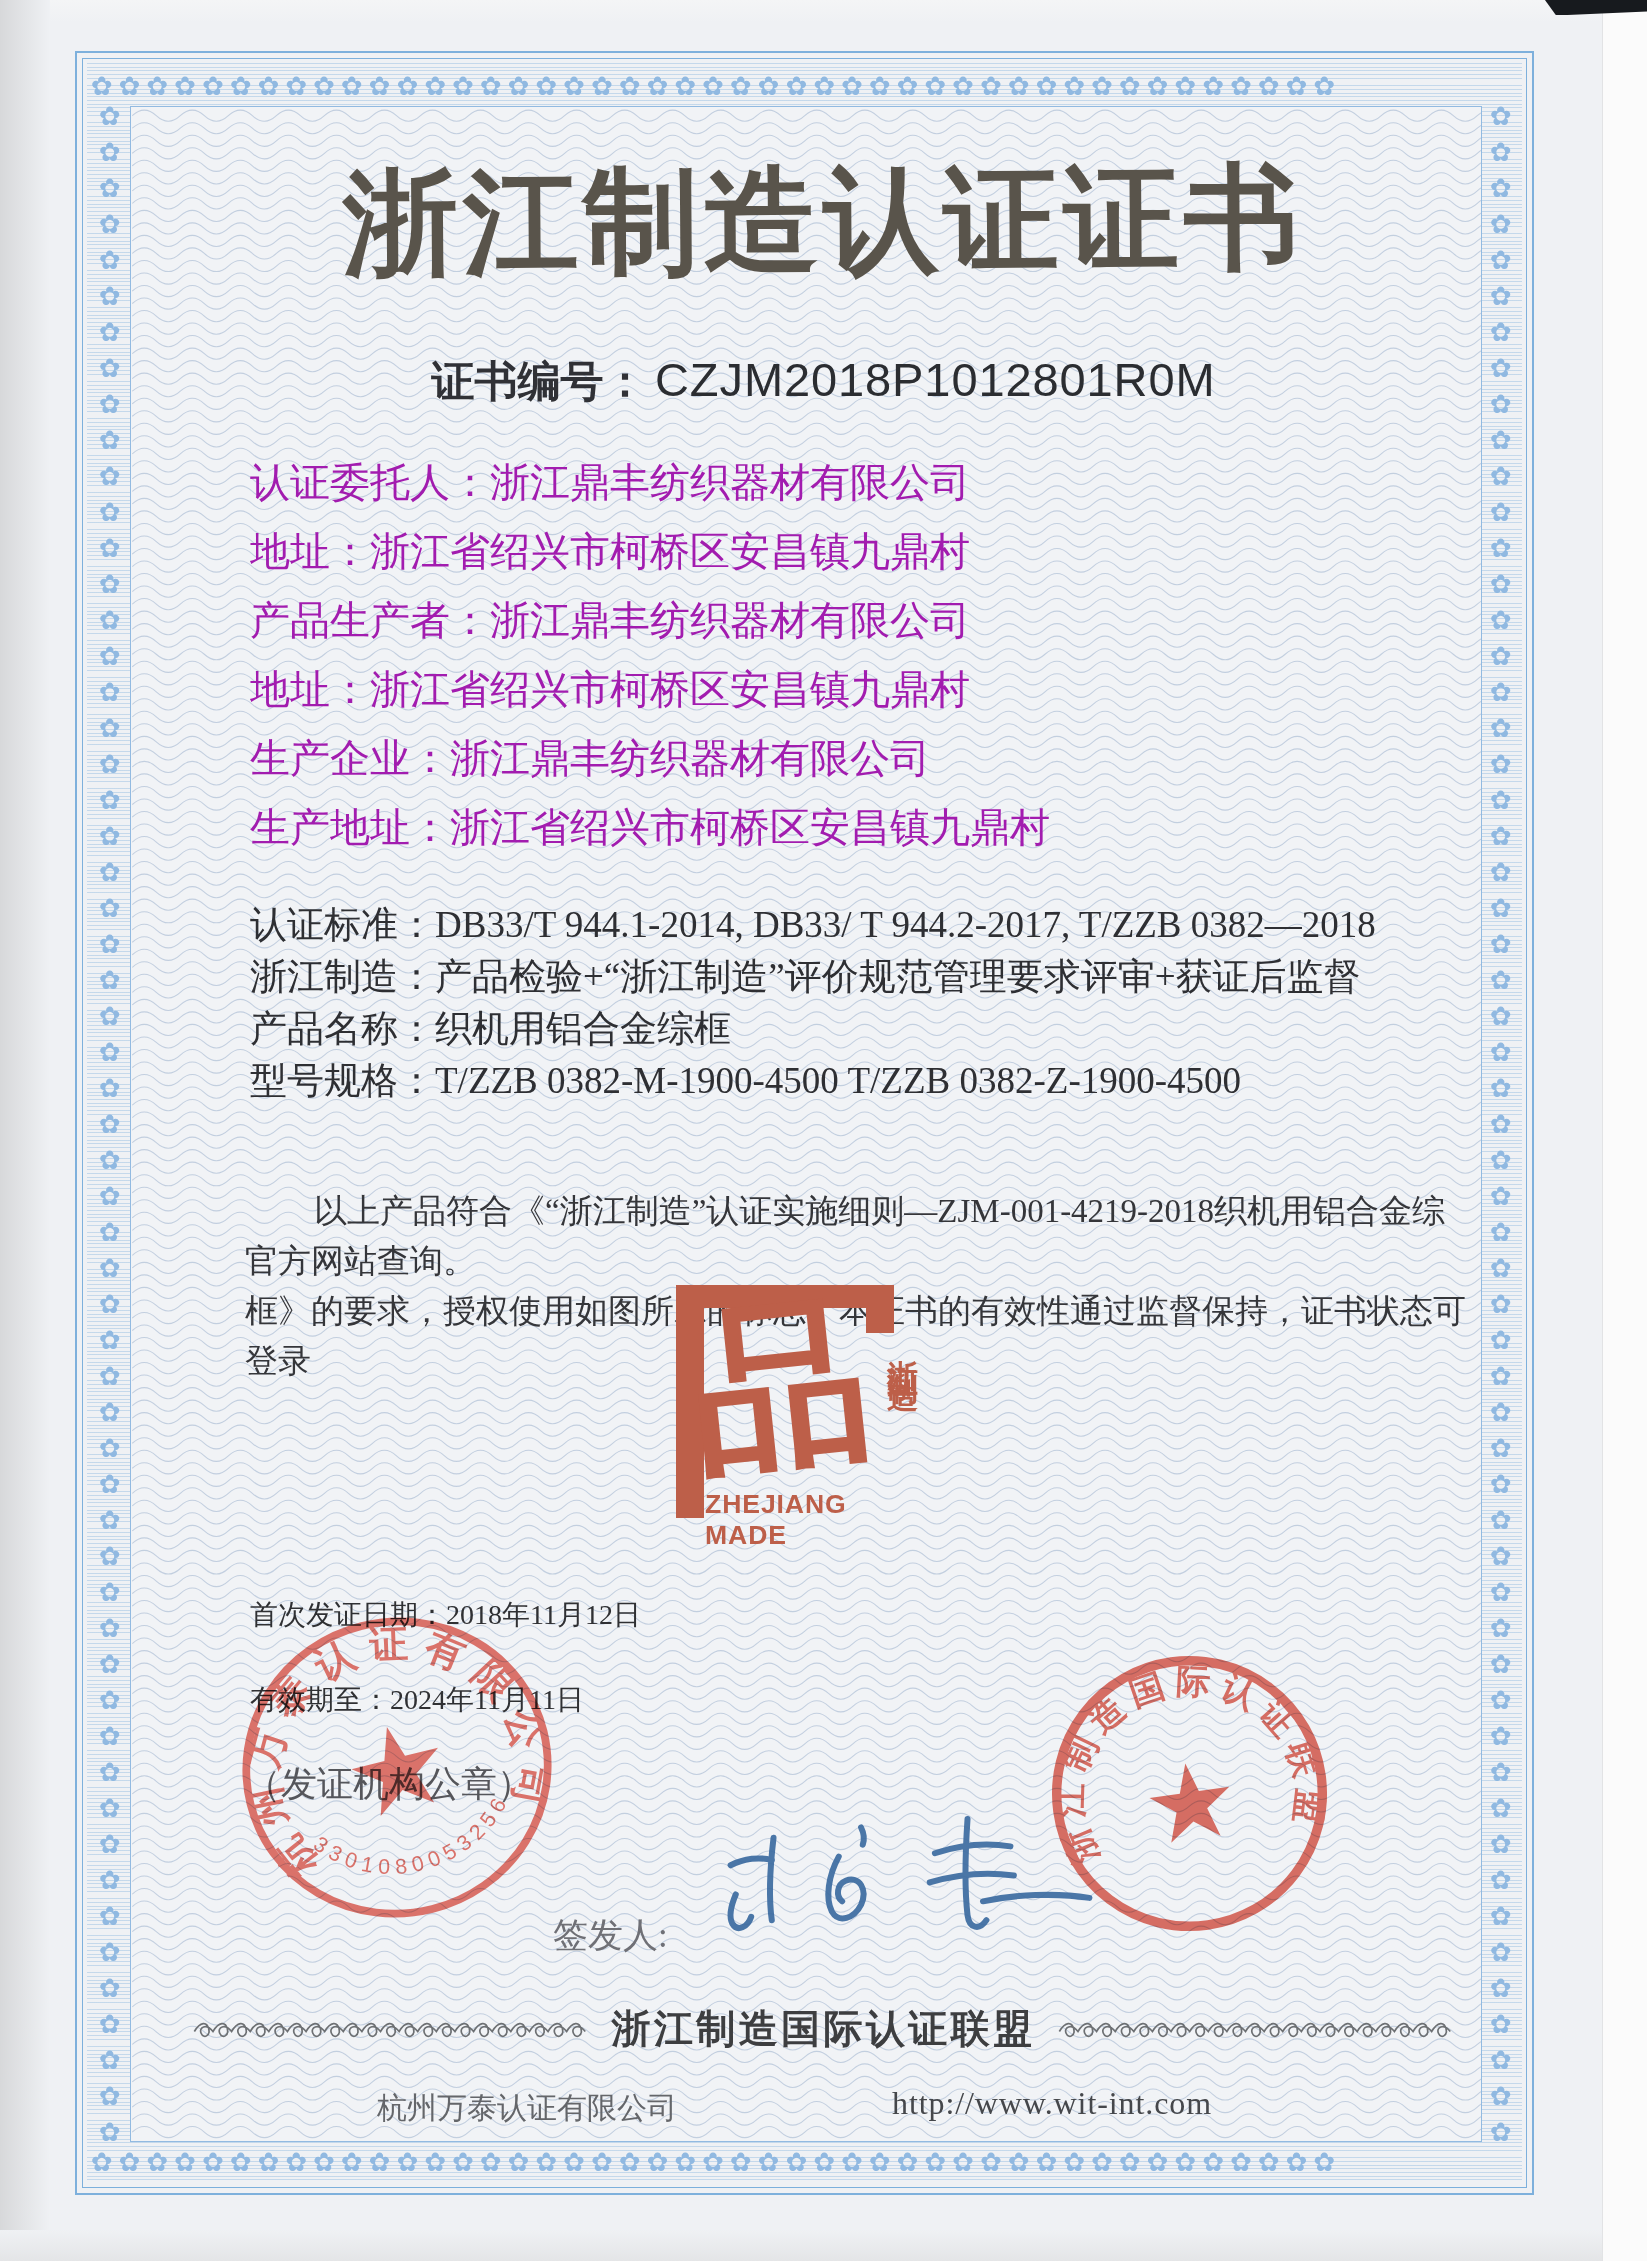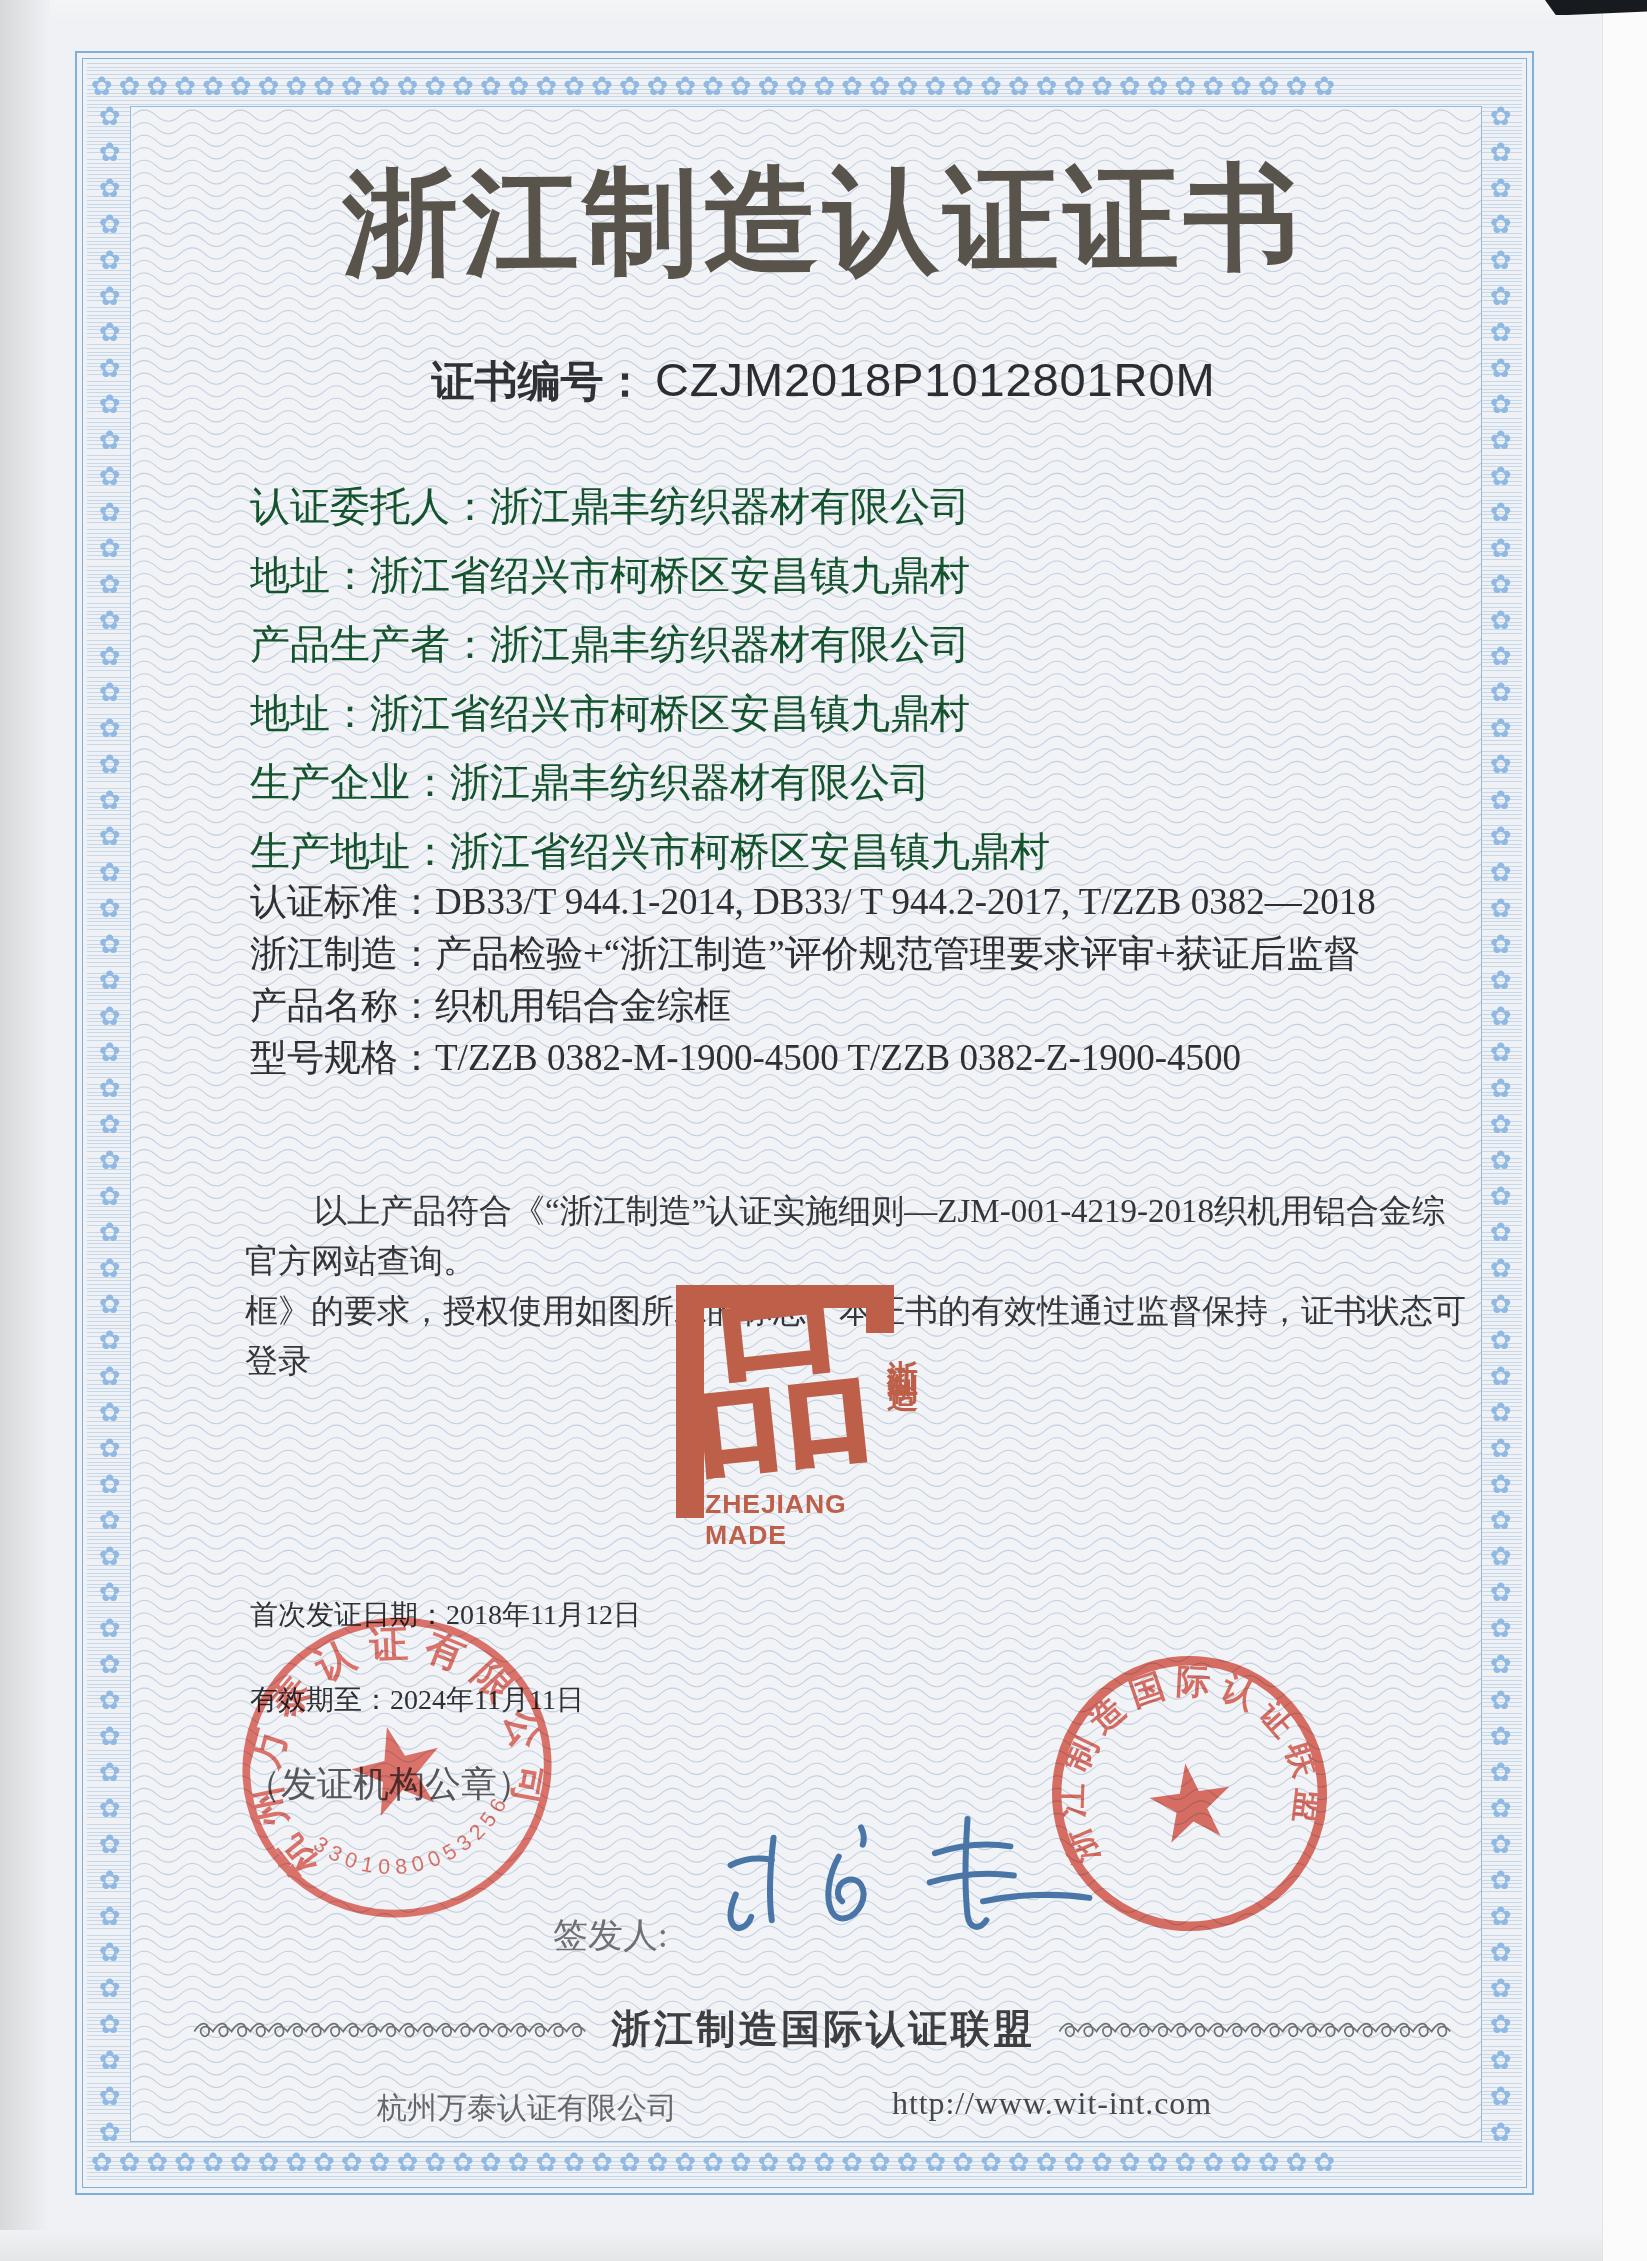--- a/index.html
+++ b/index.html
@@ -26,22 +26,22 @@
   .lace.v{width:34px;writing-mode:vertical-rl;text-orientation:upright;line-height:34px;}
   
   .guilloche path{fill:none;stroke:#b7c5da;stroke-width:1.2;opacity:.8;}
   
   .title{left:0;top:144px;width:1647px;text-align:center;font-size:115px;font-weight:bold;
          letter-spacing:5.1px;color:#59544b;transform:rotate(-.4deg);}
   .certline{left:0;top:352px;width:1647px;display:flex;justify-content:center;align-items:baseline;gap:8.6px;}
   .certline .lab{font-size:43px;font-weight:bold;color:#303136;}
   .certline .num{font-size:47px;font-family:"Liberation Sans","DejaVu Sans",sans-serif;
                  color:#2b2d31;letter-spacing:0.9px;}
-  .fields{left:250px;top:472px;width:1201px;font-size:40px;line-height:69px;color:#14532d;}
-  .specs{left:250px;top:876px;width:1218px;font-size:37px;line-height:52px;color:#2e2f33;}
+  .fields{left:250px;top:448px;width:1201px;font-size:40px;line-height:69px;color:#a21caf;}
+  .specs{left:250px;top:899px;width:1218px;font-size:37px;line-height:52px;color:#2e2f33;}
   .statement{left:245px;top:1139px;width:1222px;font-size:33px;line-height:50px;color:#35363a;margin-top:47px;}
   .statement .ind{text-indent:69px;}
   
   .logo{left:676px;top:1285px;width:250px;height:242px;}
   .logo .bar{position:absolute;background:#bd5f49;}
   .logo .pin{position:absolute;left:12px;top:3.4px;width:185px;height:199px;font-size:178px;line-height:199px;
              text-align:center;color:#bd5f49;font-weight:bold;transform:rotate(-6deg);}
   .logo .vtext{position:absolute;left:211px;top:50px;width:36px;height:146px;writing-mode:vertical-rl;
                text-orientation:upright;font-size:31px;letter-spacing:6.9px;color:#bd5f49;font-weight:bold;}
   .logo .cap{position:absolute;left:29px;top:204px;width:221px;font-size:26.6px;font-weight:bold;

